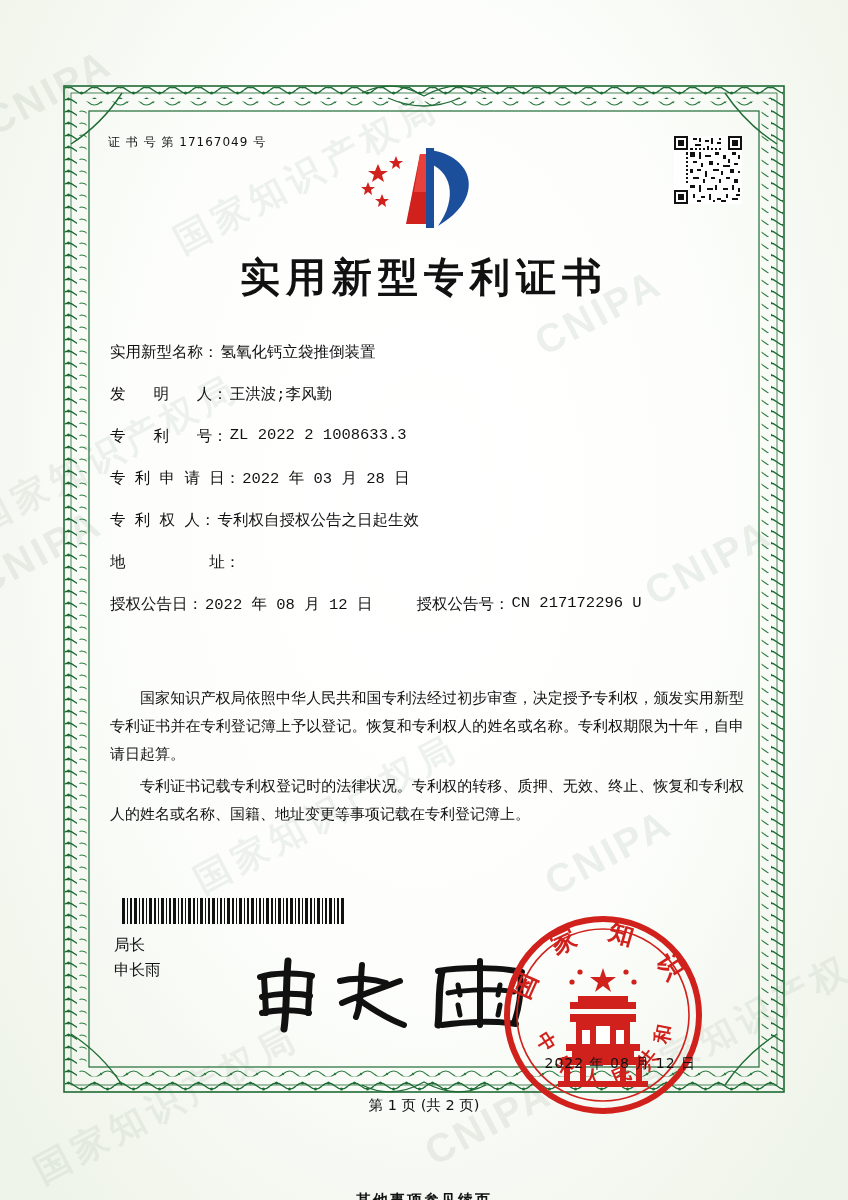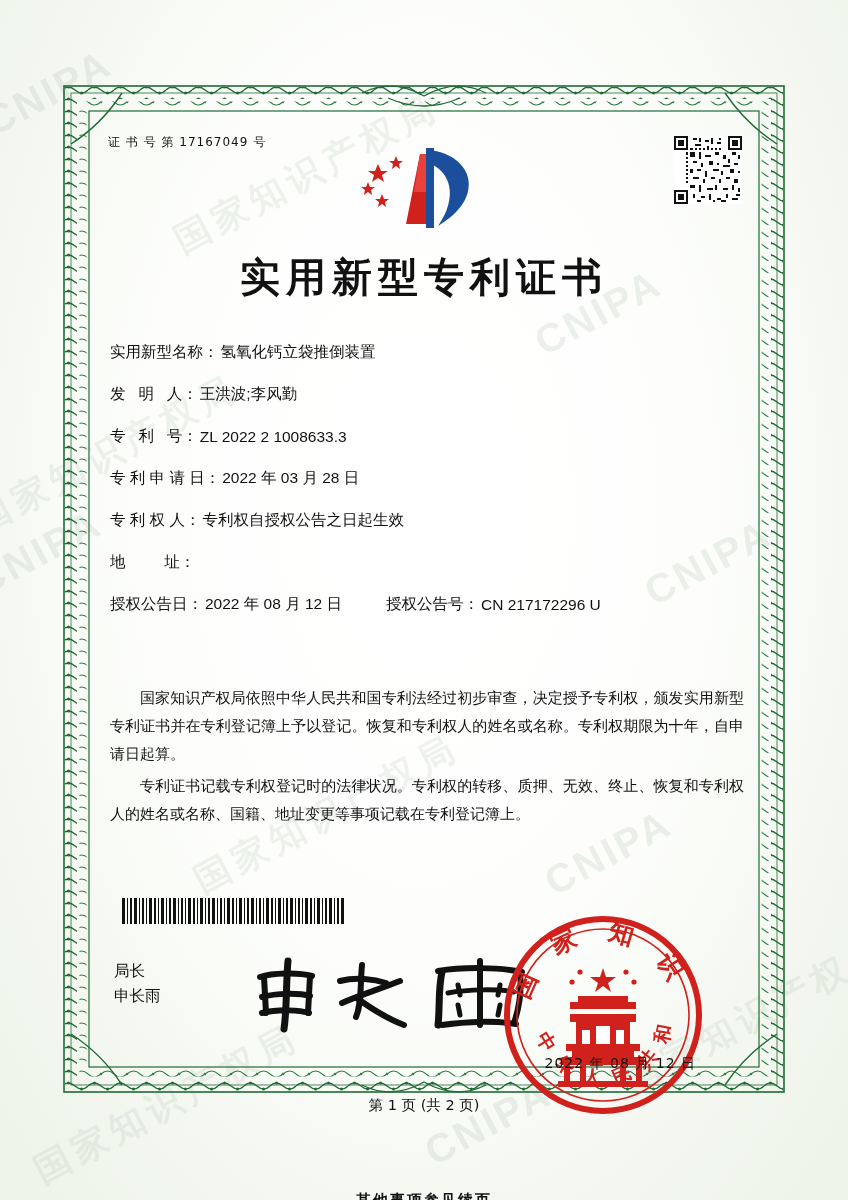--- a/index.html
+++ b/index.html
@@ -111,25 +111,25 @@
 
   
   .fields {
     position: absolute;
     left: 18px;
     top: 232px;
     right: 10px;
   }
   .field-row {
     display: flex;
-    align-items: center;
+    align-items: flex-start;
     margin-bottom: 21px;
     font-size: 15.5px;
     color: #111;
-    font-family: Liberation Sans, sans-serif;
+    font-family: Liberation Mono, monospace;
   }
   .field-label {
     flex: 0 0 auto;
     white-space: pre;
   }
   .field-value {
     flex: 0 1 auto;
     margin-left: 2px;
     white-space: pre;
   }
@@ -159,21 +159,21 @@
     left: 30px;
     top: 788px;
     width: 222px;
     height: 26px;
   }
 
   
   .director {
     position: absolute;
     left: 22px;
-    top: 848px;
+    top: 822px;
     font-family: Liberation Sans, sans-serif;
     font-size: 15.5px;
     line-height: 25px;
     color: #111;
   }
 
   
   .signature {
     position: absolute;
     left: 150px;

